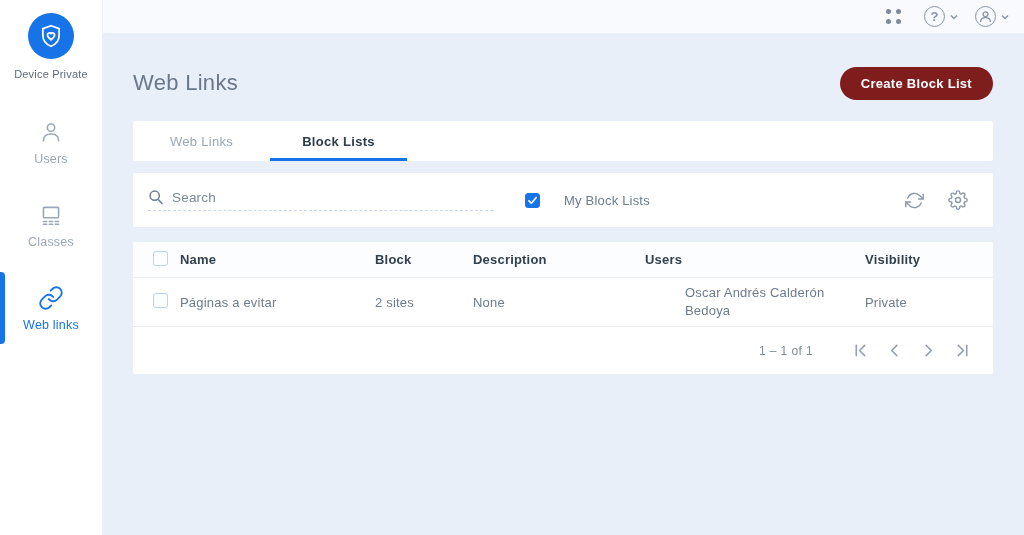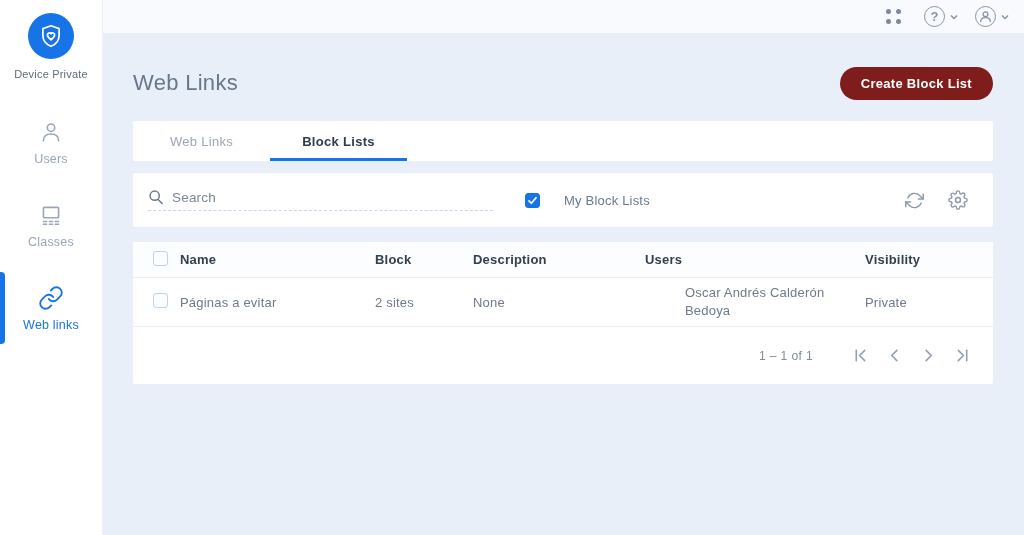--- a/index.html
+++ b/index.html
@@ -107,21 +107,21 @@
   .table-panel { background:#fff; border-radius:2px; }
   .trow {
     display:grid; grid-template-columns:47px 195px 98px 172px 220px 1fr;
     align-items:center;
   }
   .thead { height:35px; background:#fbfdff; font-size:13px; font-weight:bold; color:#33414f; letter-spacing:.2px; }
   .tbody-row { min-height:48px; border-top:1px solid #eaeef4; font-size:13px; color:#6d7b8c; letter-spacing:.2px; }
   .cell-check { padding-left:20px; }
   .owner-cell { max-width:175px; line-height:18px; padding:6px 0;margin-left:40px; }
   .pagination {
-    height:58px; border-top:1px solid #eaeef4;
+    height:48px; border-top:1px solid #eaeef4;
     display:flex; align-items:center; justify-content:flex-end; padding-right:14px;
   }
   .range-label { font-size:12px; color:#7e8c9d; letter-spacing:.4px; margin-right:30px; }
   .pager-btn { width:34px; height:30px; display:flex; align-items:center; justify-content:center; cursor:pointer; }
   .pager-btn svg { stroke:#93a0b0; }
 </style>
 </head>
 <body>
 
 <div class="topbar">

